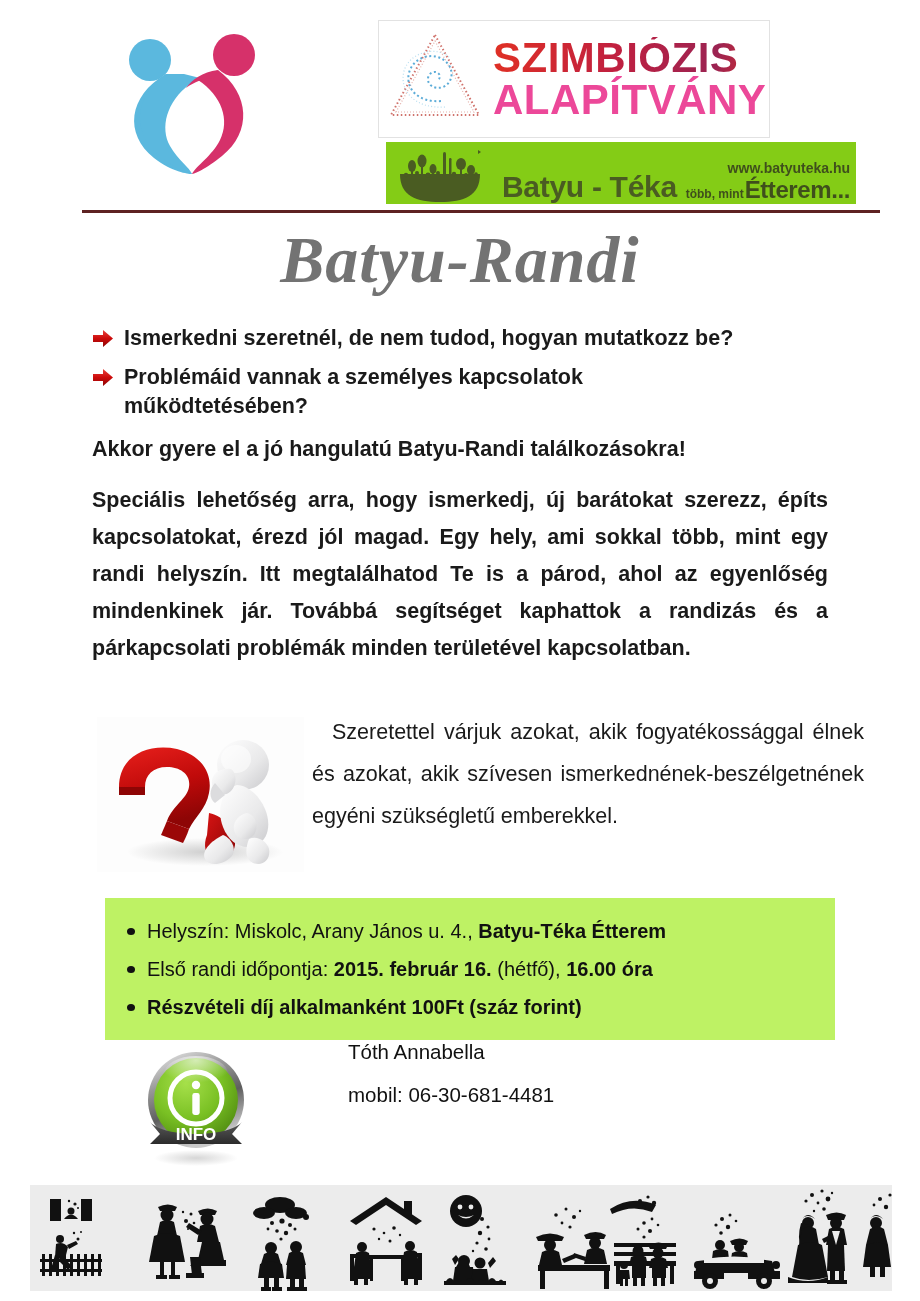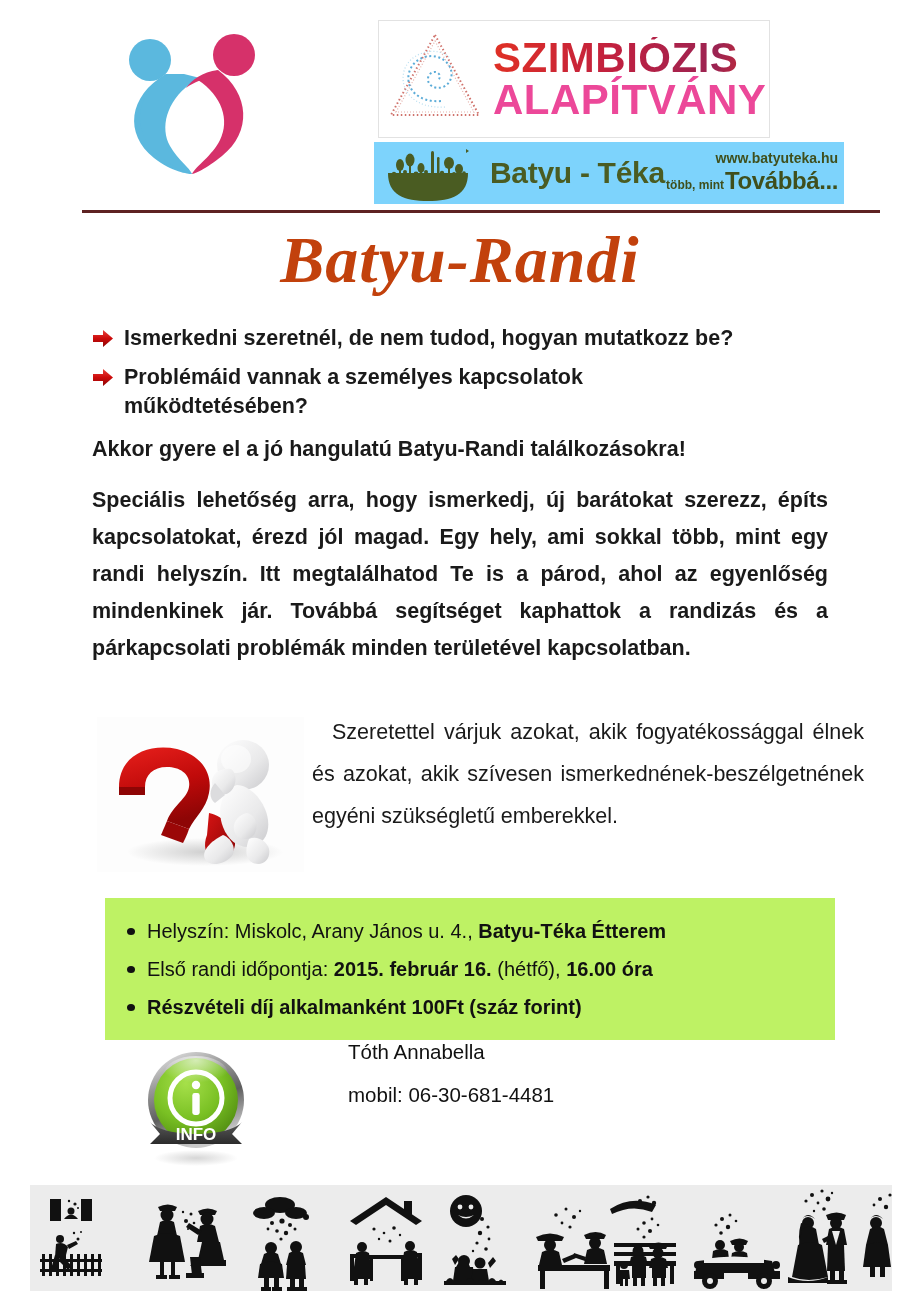--- a/index.html
+++ b/index.html
@@ -28,43 +28,43 @@
     background:linear-gradient(100deg,#e03024 0%,#c02040 45%,#9b2352 80%,#e03024 100%);
     -webkit-background-clip:text; background-clip:text; color:transparent;
     font-family:"Liberation Sans", sans-serif;
   }
   .sym-line2 {
     font-size:42px; font-weight:bold; letter-spacing:0.5px; color:#ec4899;
     font-family:"Liberation Sans", sans-serif;
   }
 
   .logo-box-batyu {
-    position:absolute; left:374px; top:142px; width:470px; height:62px;
-    background:#7dd3fc; display:flex; align-items:center;
+    position:absolute; left:386px; top:142px; width:470px; height:62px;
+    background:#84cc16; display:flex; align-items:flex-end;
   }
   .batyu-mark { width:108px; height:60px; flex:0 0 108px; }
   .batyu-name {
     font-size:30px; font-weight:bold; color:#4a5c22;
     font-family:"Liberation Sans", sans-serif; white-space:nowrap;
     padding-left:8px; letter-spacing:-0.3px;
   }
   .batyu-right { margin-left:auto; padding-right:6px; text-align:right; }
   .batyu-url { font-size:14px; font-weight:bold; color:#3f4f1c; line-height:1.1; }
   .batyu-sub { display:flex; align-items:baseline; justify-content:flex-end; gap:1px; }
   .batyu-tobb { font-size:12px; font-weight:bold; color:#3f4f1c; }
   .batyu-etterem { font-size:24px; font-weight:bold; color:#3f4f1c; letter-spacing:-0.4px; }
 
   .rule { position:absolute; left:82px; top:210px; width:798px; height:3px;
           background:#5e2222; }
 
   
   .title {
     position:absolute; left:0; top:222px; width:920px; text-align:center;
     font-family:"Liberation Serif", serif;
-    font-style:italic; font-weight:bold; font-size:66px; color:#c2410c;
+    font-style:italic; font-weight:bold; font-size:66px; color:#737373;
     letter-spacing:1px;
   }
 
   
   .content { position:absolute; left:0; top:314px; width:748px;font-weight:bold; }
 
   .arrow-line {
     display:flex; align-items:flex-start; gap:10px;
     margin:0 0 0 92px; padding-top:10px;
     font-size:21.5px; color:#1a1a1a; line-height:1.35;
@@ -185,21 +185,21 @@
             <circle cx="80" cy="31" r="2"></circle>
           <circle cx="90" cy="30" r="1.8"></circle>
           <path d="M92 6 l3 2 -3 2 z"></path>
         </g>
       </svg>
       <div class="batyu-name">Batyu - Téka</div>
       <div class="batyu-right">
         <div class="batyu-url">www.batyuteka.hu</div>
         <div class="batyu-sub">
           <span class="batyu-tobb">több, mint</span>
-          <span class="batyu-etterem">Továbbá...</span>
+          <span class="batyu-etterem">Étterem...</span>
         </div>
       </div>
     </div>
   </div>
 
   <div class="rule"></div>
 
   <div class="title">Batyu-Randi</div>
 
   <div class="content">

